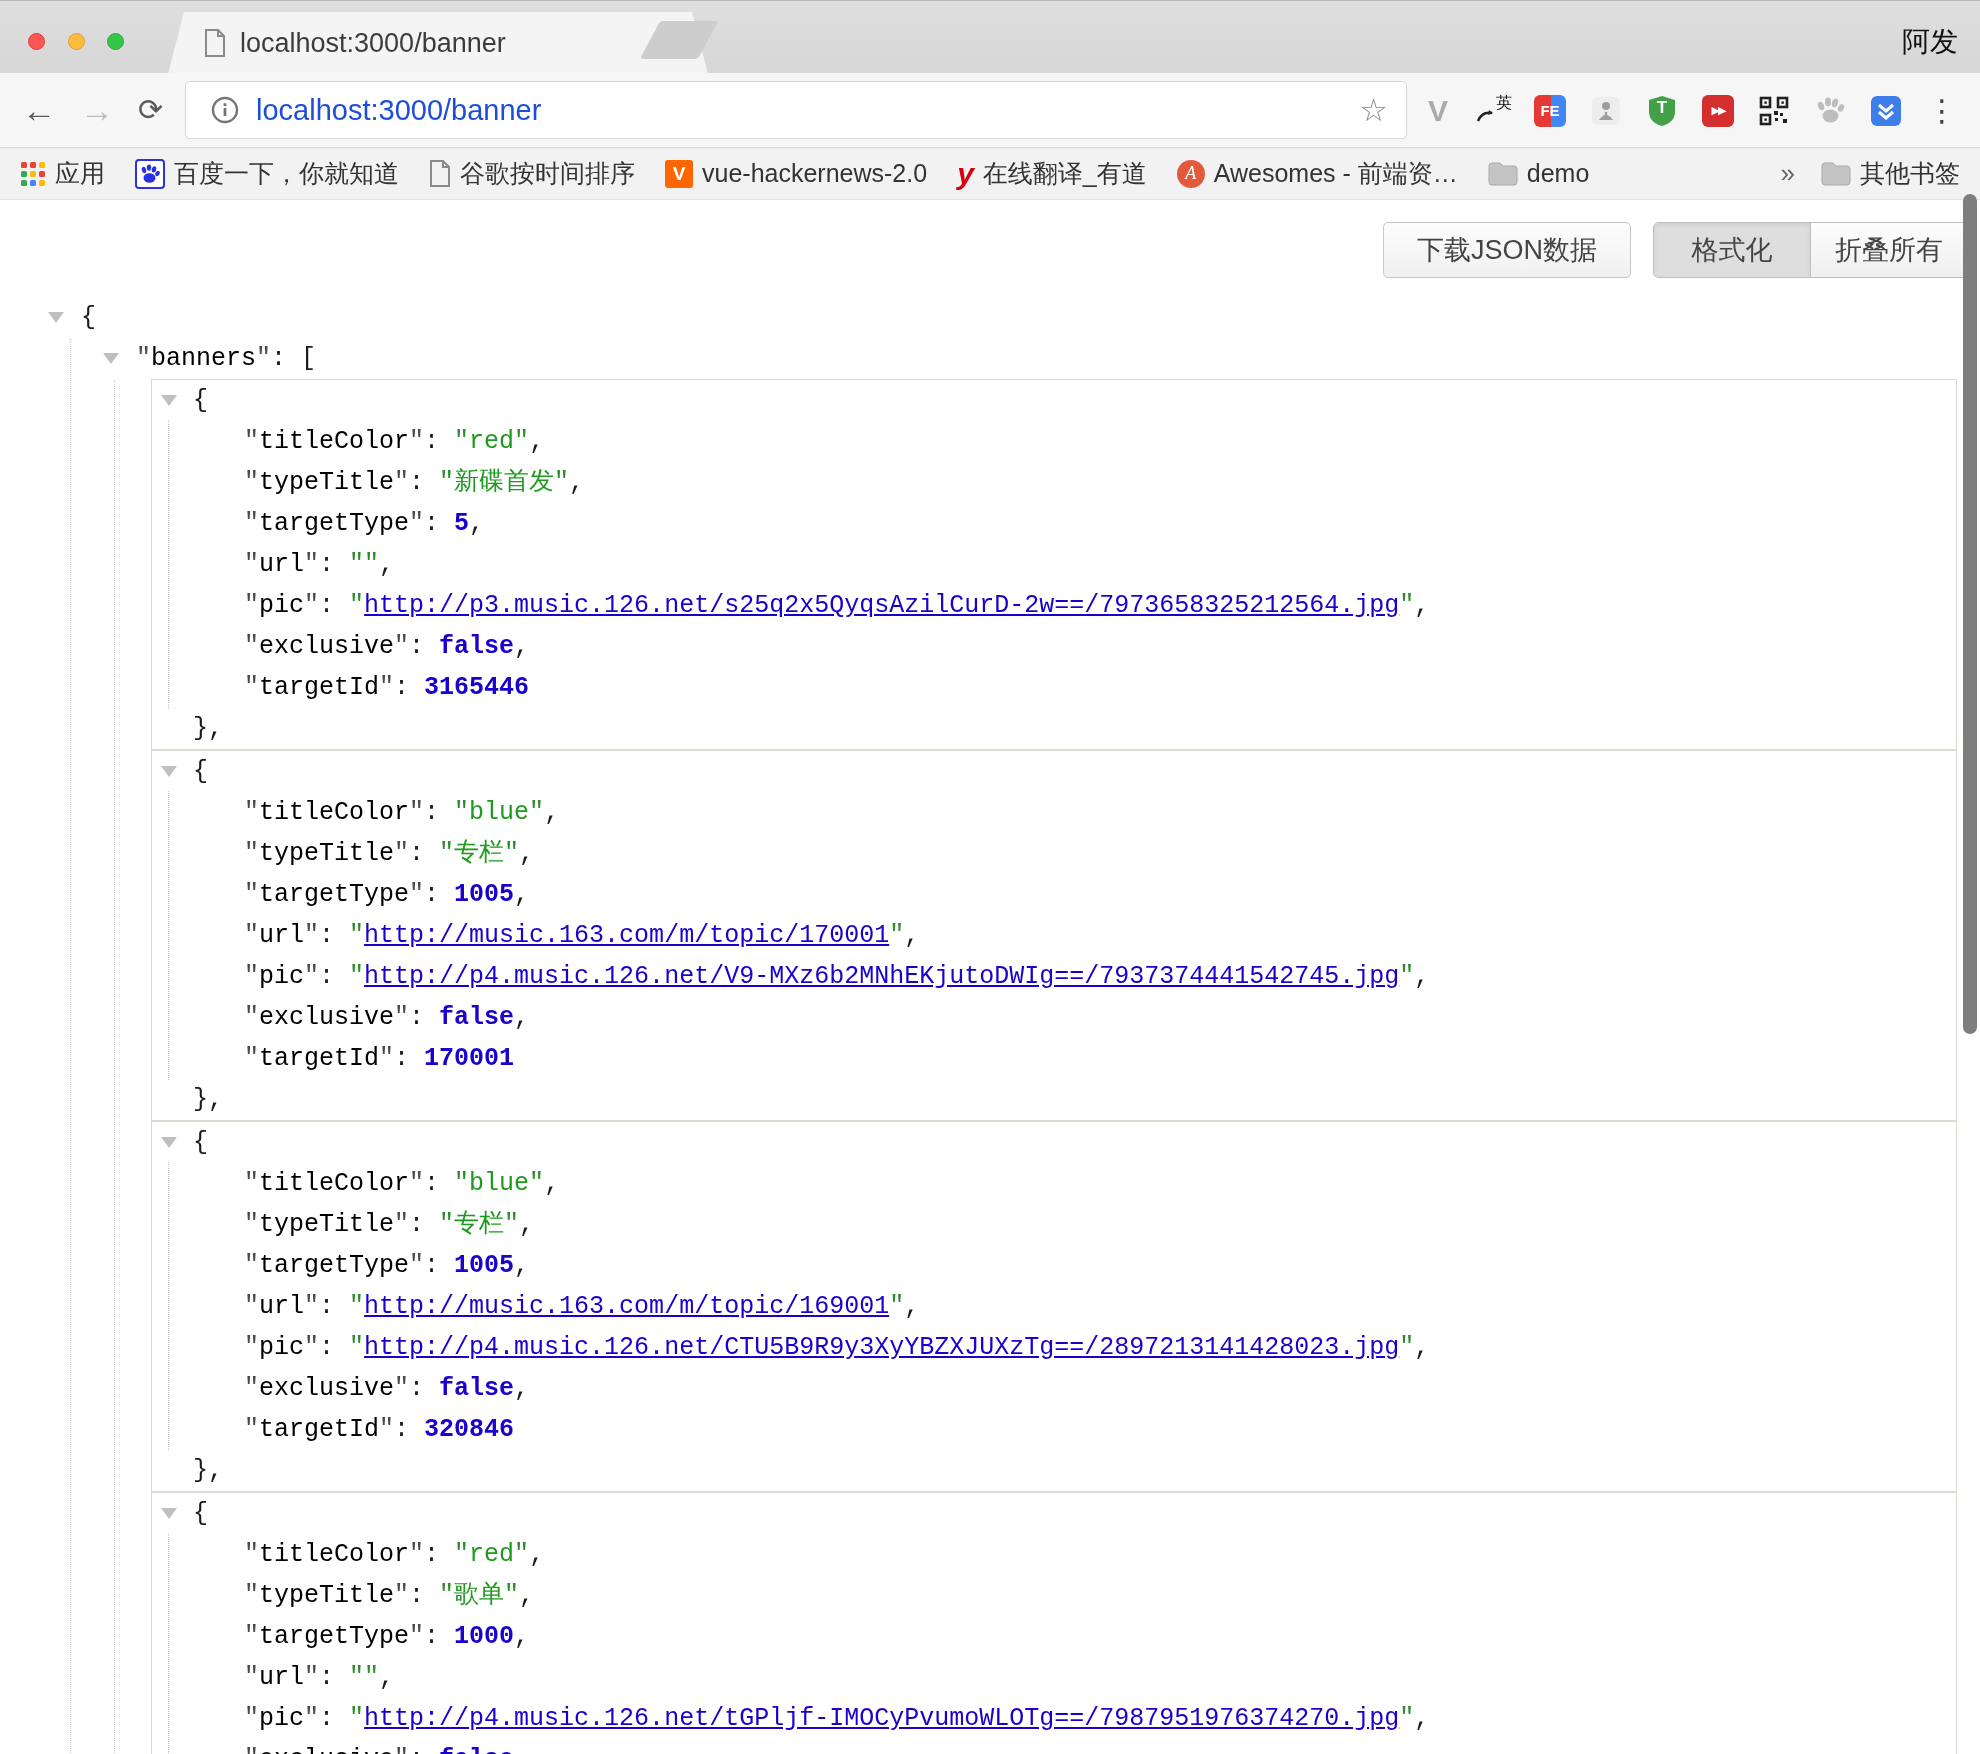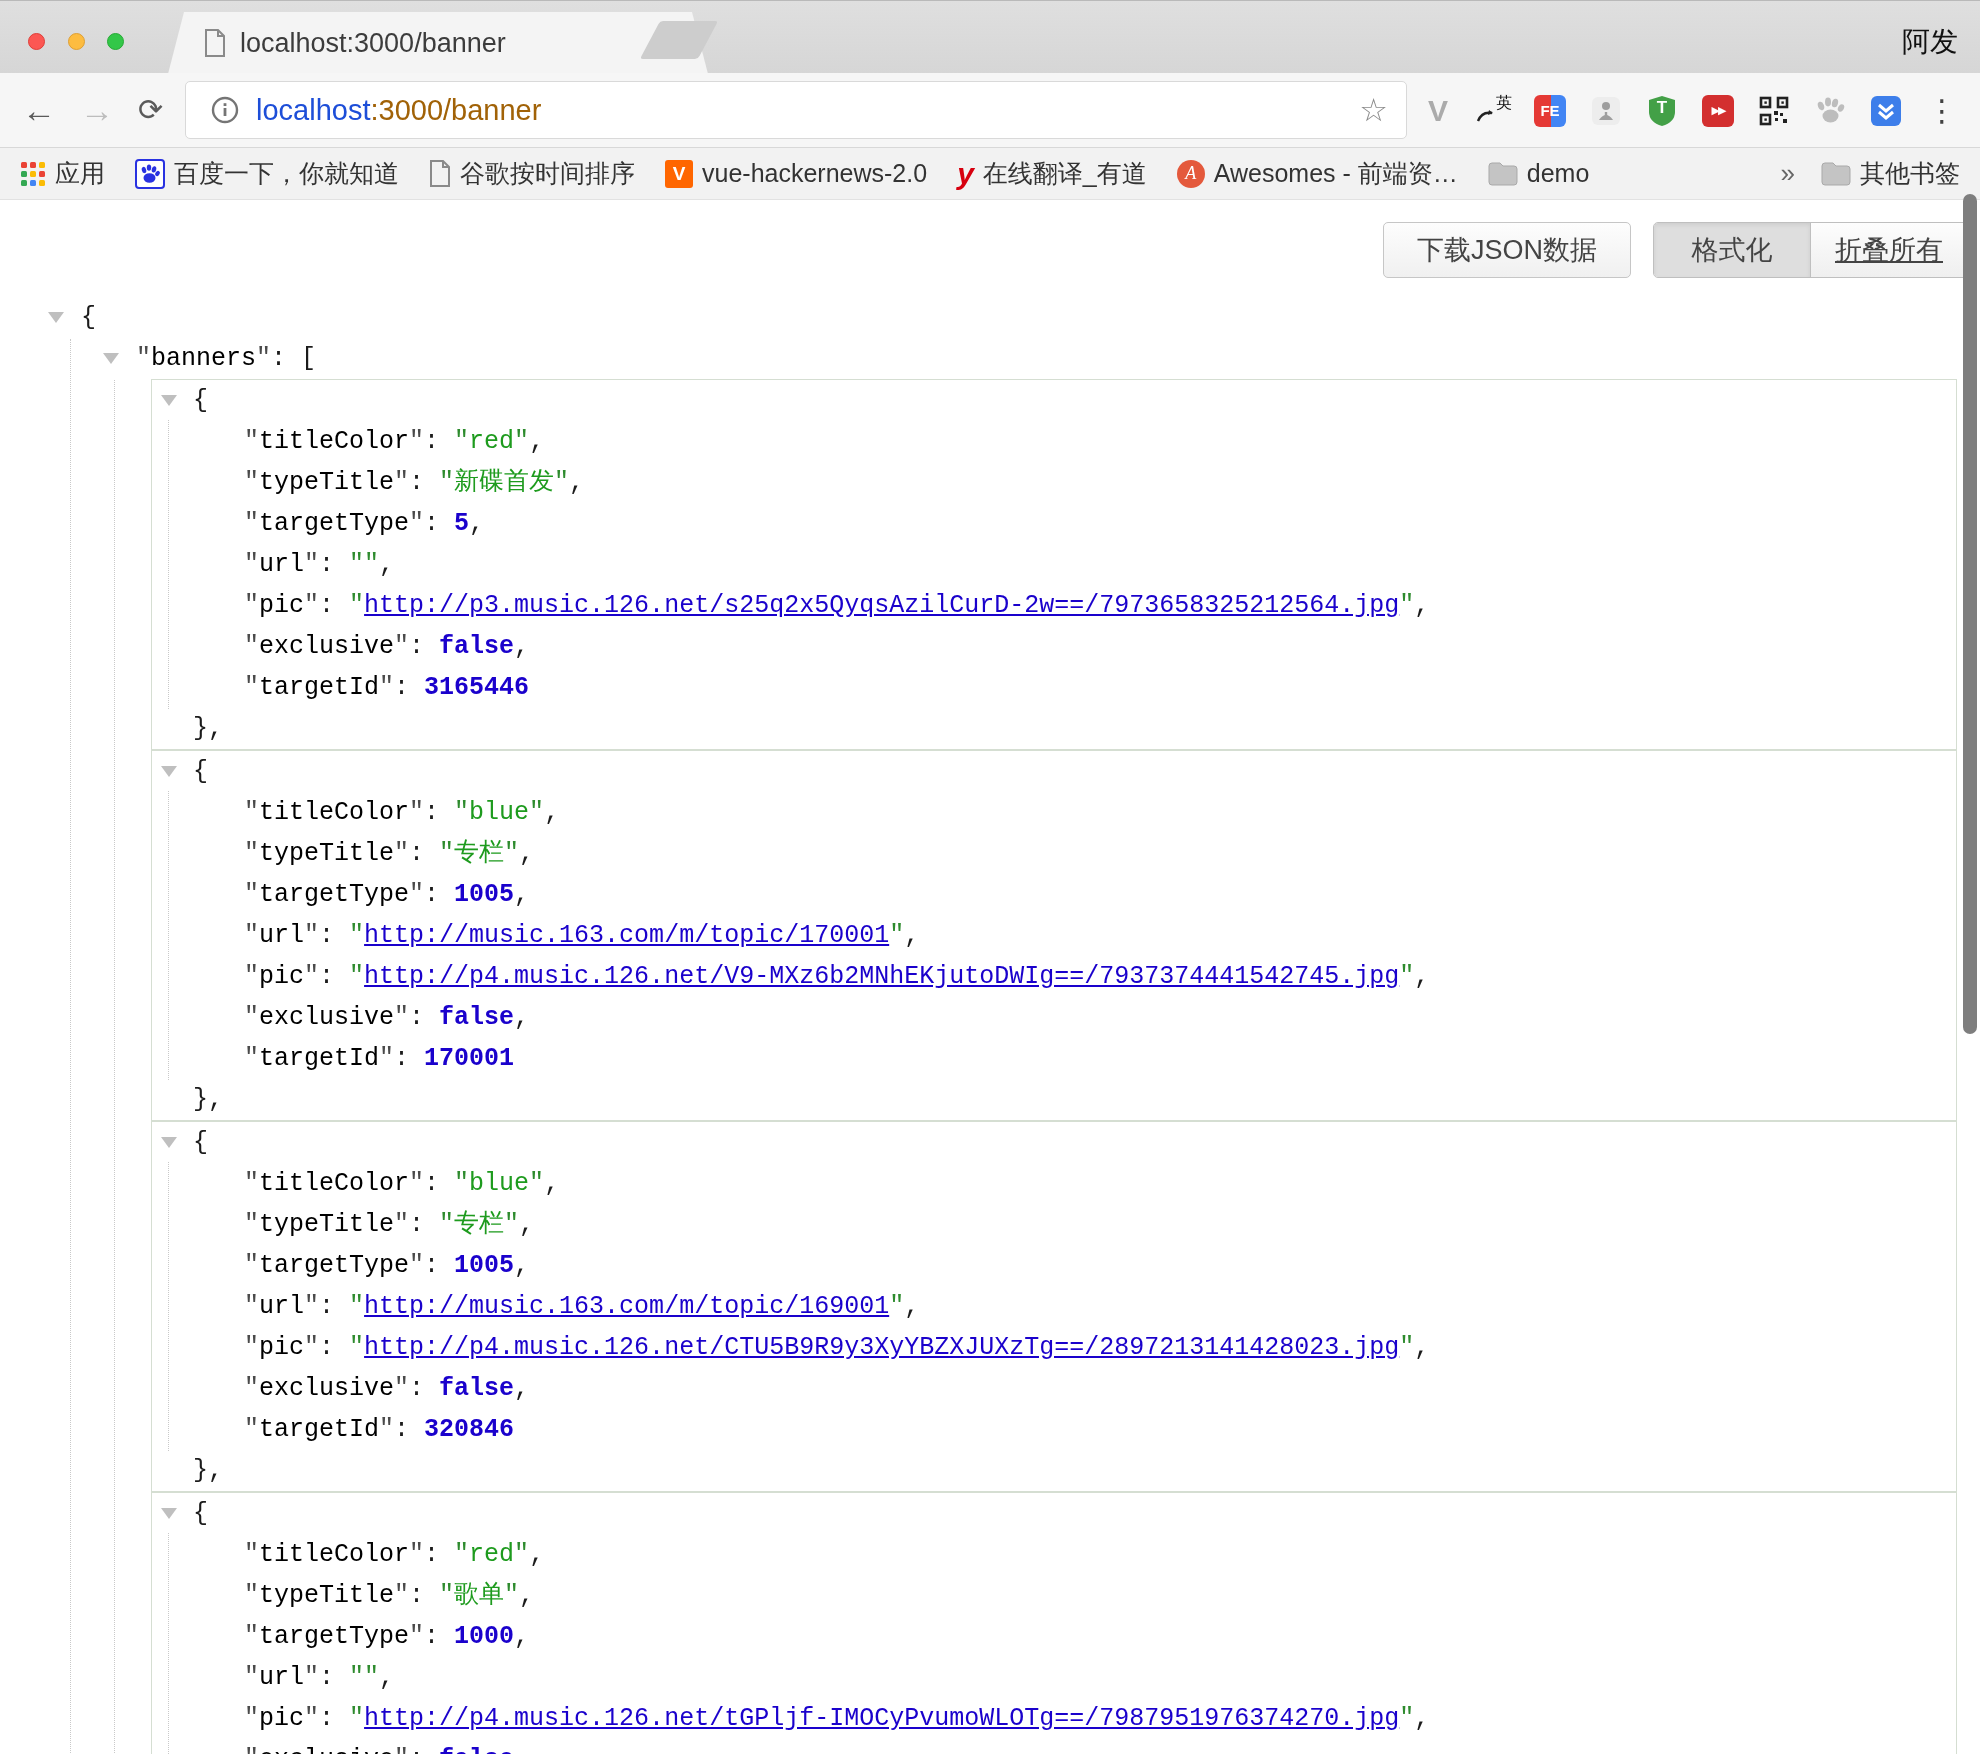--- a/index.html
+++ b/index.html
@@ -31,21 +31,21 @@
   .nav-ico { position:absolute; top:16px; font-size:34px; line-height:42px; color:#5A5A5A; }
   .nav-back { left:22px; }
   .nav-fwd  { left:80px; color:#BDBDBD; }
   .nav-reload { left:138px; font-size:30px; color:#5A5A5A; }
   .omnibox { position:absolute; left:185px; top:8px; width:1222px; height:58px;
     background:#fff; border:1px solid #D9D9D9; border-radius:5px;
     display:flex; align-items:center; }
   .omni-info { margin-left:24px; flex:0 0 auto; }
   .omni-text { margin-left:16px; font-size:29px; white-space:nowrap; }
   .omni-host { color:#1d4ed8; }
-  .omni-rest { color:#a16207; }
+  .omni-rest { color:#1d4ed8; }
   .omni-star { margin-left:auto; margin-right:18px; font-size:32px; color:#8A8A8A; }
   .ext-row { position:absolute; left:1420px; top:0; height:75px; display:flex;
     align-items:center; gap:20px; }
   .ext { width:36px; height:36px; display:flex; align-items:center; justify-content:center;
     font-size:15px; }
   .ext-badge { width:32px; height:32px; border-radius:6px; display:flex; align-items:center;
     justify-content:center; color:#fff; font-weight:bold; }
   .kebab { font-size:30px; color:#424242; letter-spacing:0; line-height:30px; }
 
   
@@ -64,21 +64,21 @@
   .btn { height:56px; border:1px solid #C6C6C6; border-radius:5px;
     background:linear-gradient(#FDFDFD,#F0F0F0); font-size:27px; color:#444;
     display:inline-flex; align-items:center; justify-content:center;
     font-family:"Liberation Sans","DejaVu Sans",sans-serif; }
   .btn-download { position:absolute; top:22px; right:357px; width:248px; }
   .btn-group { position:absolute; top:22px; right:20px; width:315px; height:56px;
     border:1px solid #BFBFBF; border-radius:5px; overflow:hidden; display:flex; }
   .seg { flex:1; display:flex; align-items:center; justify-content:center;
     font-size:27px; color:#444; }
   .seg-active { background:#DEDEDE; box-shadow:inset 0 2px 4px rgba(0,0,0,0.08); }
-  .seg-normal { background:linear-gradient(#FDFDFD,#EFEFEF); border-left:1px solid #BFBFBF;text-decoration:underline; }
+  .seg-normal { background:linear-gradient(#FDFDFD,#EFEFEF); border-left:1px solid #BFBFBF; }
 
   
   #json { position:absolute; top:97px; left:0; right:0;
     font-family:"Liberation Mono","DejaVu Sans Mono",monospace;
     font-size:25px; line-height:41px; color:#1b1b1b; }
   .jline { height:41px; white-space:nowrap; position:relative; }
   .tri { position:absolute; width:0; height:0; border-left:8px solid transparent;
     border-right:8px solid transparent; border-top:11px solid #BFBFBF; top:15px; }
   .gguide { position:absolute; border-left:1px dotted #C9C9C9; width:0; }
   .ibox { margin-left:143px; margin-right:31px; border:1px solid #D5DED2;

